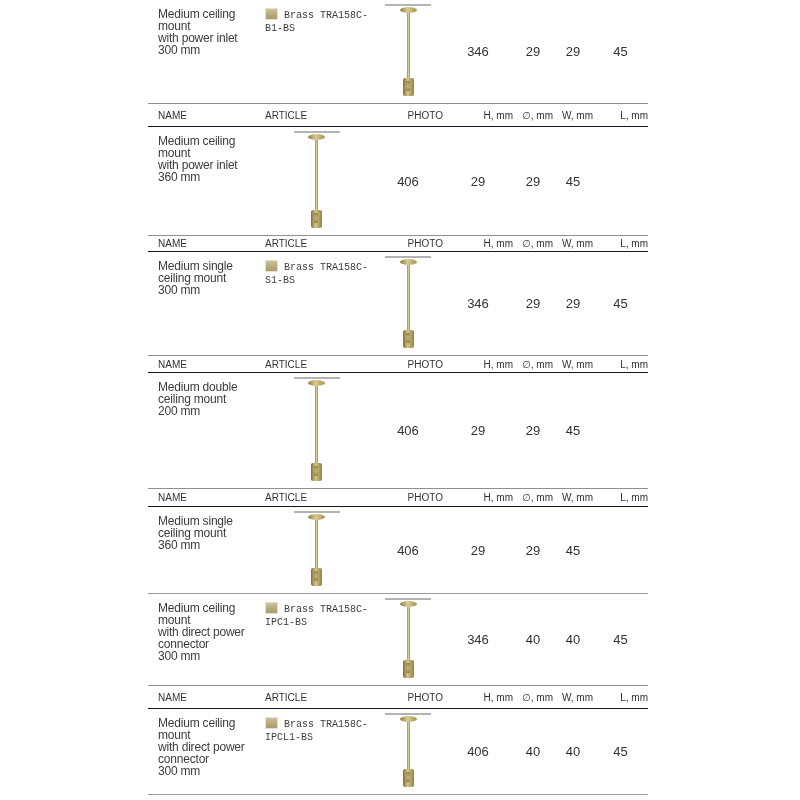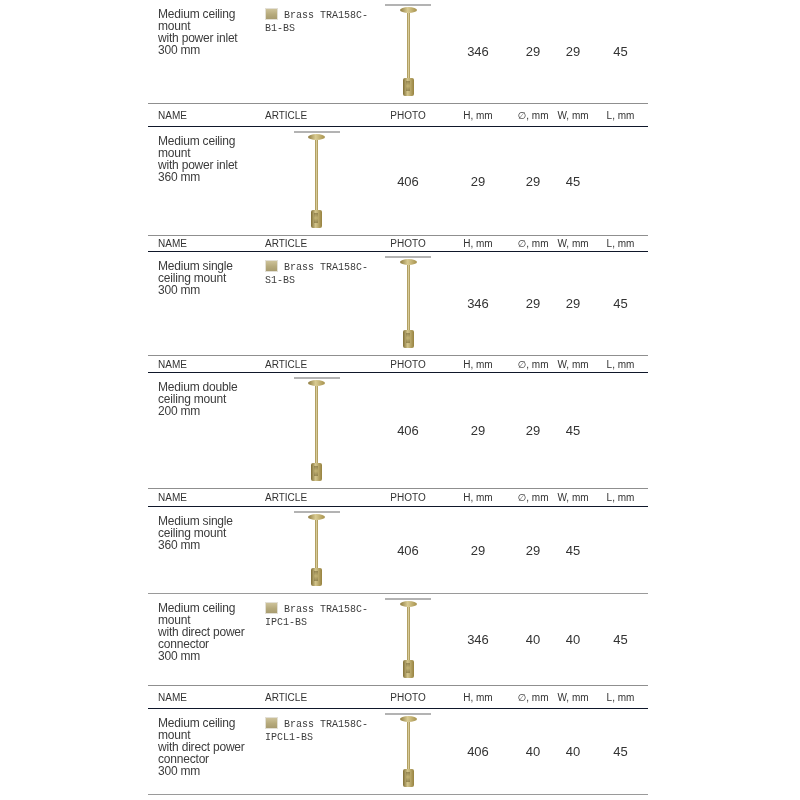--- a/index.html
+++ b/index.html
@@ -12,21 +12,21 @@
   .grid{display:grid;grid-template-columns:112px 113px 70px 70px 40px 40px 55px;}
   
   .hrow{
     border-top:1px solid #8f8f8f;border-bottom:1px solid #0f172a;
     align-items:center;font-size:10px;color:#333;
     box-sizing:border-box;
   }
   .hrow .hc{white-space:nowrap;}
   .hrow .h-name{padding-left:10px;}
   .hrow .h-article{padding-left:5px;}
-  .hrow .h-center{text-align:center;}
+  .hrow .h-center{text-align:right;}
   
   .prow{position:relative;box-sizing:border-box;}
   .pc{box-sizing:border-box;}
   .p-name{
     padding:8px 0 0 10px;font-size:12px;font-weight:normal;line-height:12px;
     letter-spacing:-0.2px;white-space:pre-line;color:#3c3c3c;
   }
   .p-article{
     padding:8px 4px 0 5px;font-size:10px;line-height:13px;color:#3c3c3c;
     overflow-wrap:break-word;

